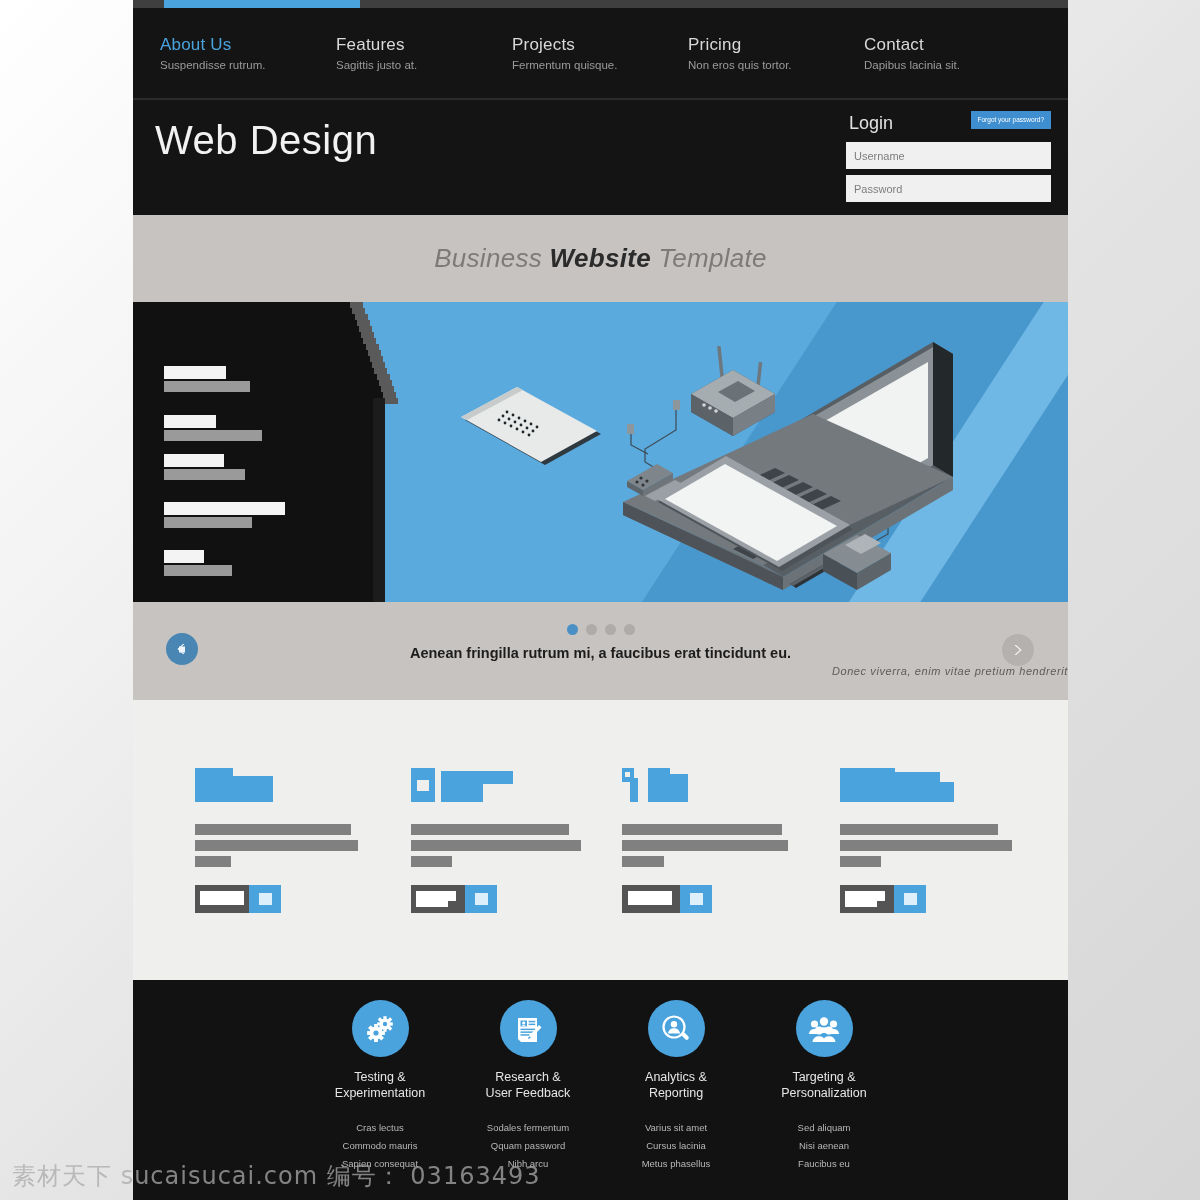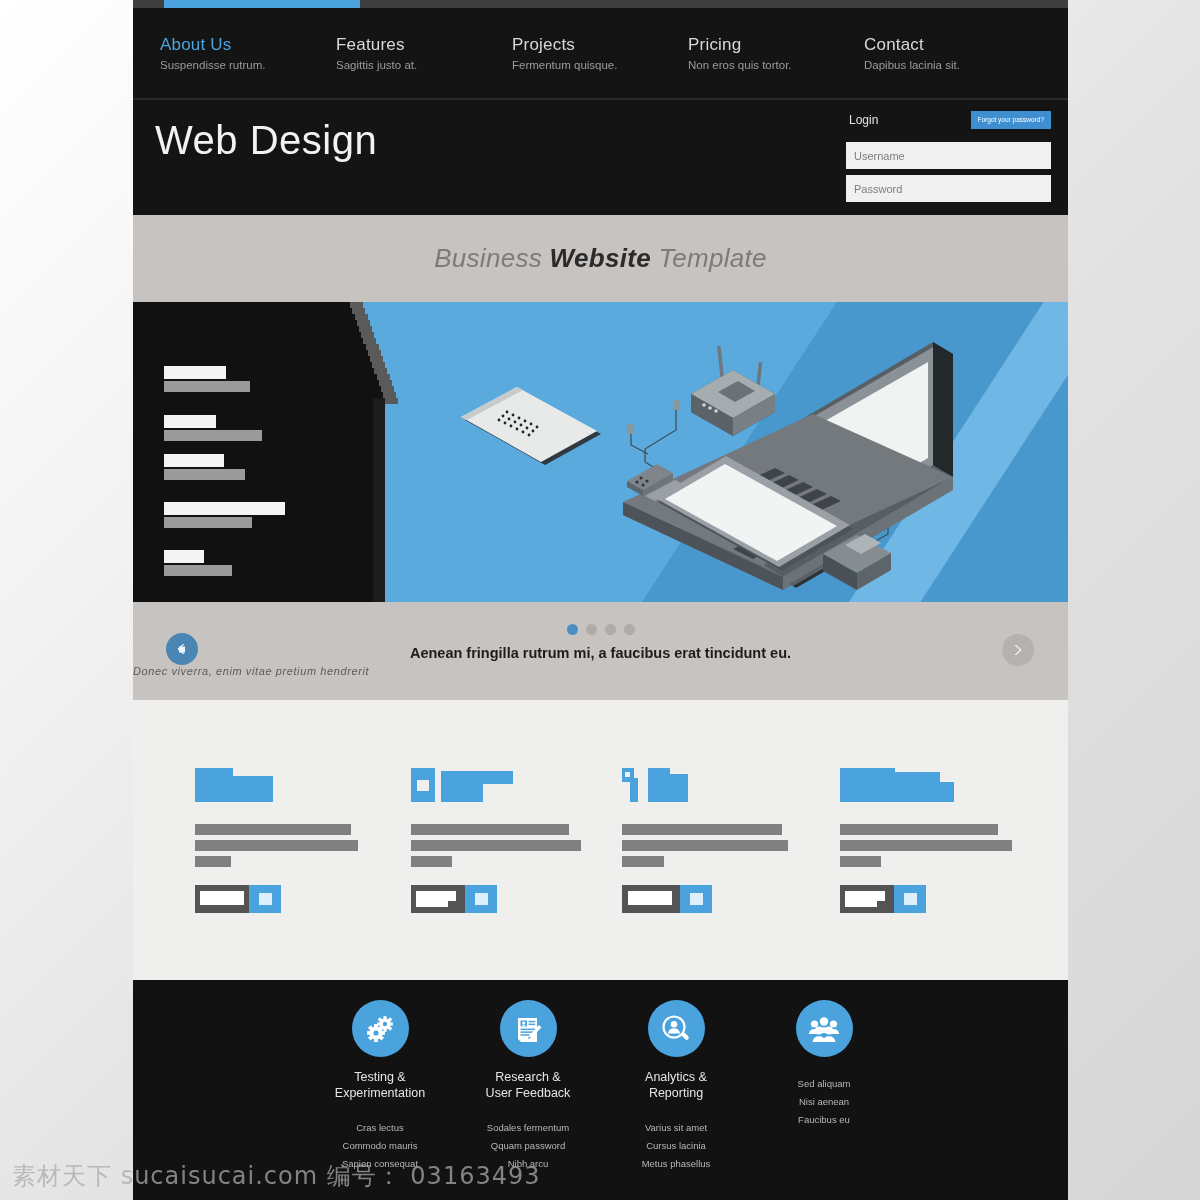--- a/index.html
+++ b/index.html
@@ -90,21 +90,21 @@
     position: absolute;
     right: 17px;
     top: 8px;
     width: 205px;
   }
   .login-row {
     position: relative;
     height: 28px;
   }
   .login-title {
-    font-size: 12px;
+    font-size: 18px;
     color: #e2e2e2;
     position: absolute;
     left: 3px;
     top: 5px;
   }
   .forgot-btn {
     position: absolute;
     right: 0;
     top: 3px;
     background: #3f8fd0;
@@ -249,21 +249,21 @@
     width: 100%;
     text-align: center;
     font-size: 14.5px;
     font-weight: 700;
     color: #1d1d1d;
   }
   .cap-sub {
     position: absolute;
     top: 63px;
     width: 100%;
-    text-align: left;
+    text-align: right;
     font-size: 11px;
     font-style: italic;
     color: #5e5b58;
     letter-spacing: .6px;
   }
   .arrow {
     position: absolute;
     top: 31px;
     width: 32px; height: 32px;
     border-radius: 50%;
@@ -811,20 +811,24 @@
           <circle cx="25.5" cy="10" r="3.6" fill="#ffffff"></circle>
           <path d="M19.8 20 q0.9 -5 5.7 -5 q4.8 0 5.7 5 z" fill="#ffffff"></path>
           <circle cx="16" cy="7.5" r="4.2" fill="#ffffff"></circle>
           <path d="M9.2 19 q1 -5.8 6.8 -5.8 q5.8 0 6.8 5.8 z" fill="#ffffff"></path>
           <circle cx="11" cy="16.5" r="4" fill="#ffffff"></circle>
           <path d="M4.4 28 q1 -5.8 6.6 -5.8 q5.6 0 6.6 5.8 z" fill="#ffffff"></path>
           <circle cx="21" cy="16.5" r="4" fill="#ffffff"></circle>
           <path d="M14.4 28 q1 -5.8 6.6 -5.8 q5.6 0 6.6 5.8 z" fill="#ffffff"></path>
         </svg>
       </div>
+      <div class="ftitle">
+        <div>Targeting &amp;</div>
+        <div>Personalization</div>
+      </div>
       <div class="flinks">
         <a>Sed aliquam</a>
         <a>Nisi aenean</a>
         <a>Faucibus eu</a>
       </div>
     </div>
   </div>
 </div>
 
 <div class="watermark">素材天下 sucaisucai.com 编号： 03163493</div>

